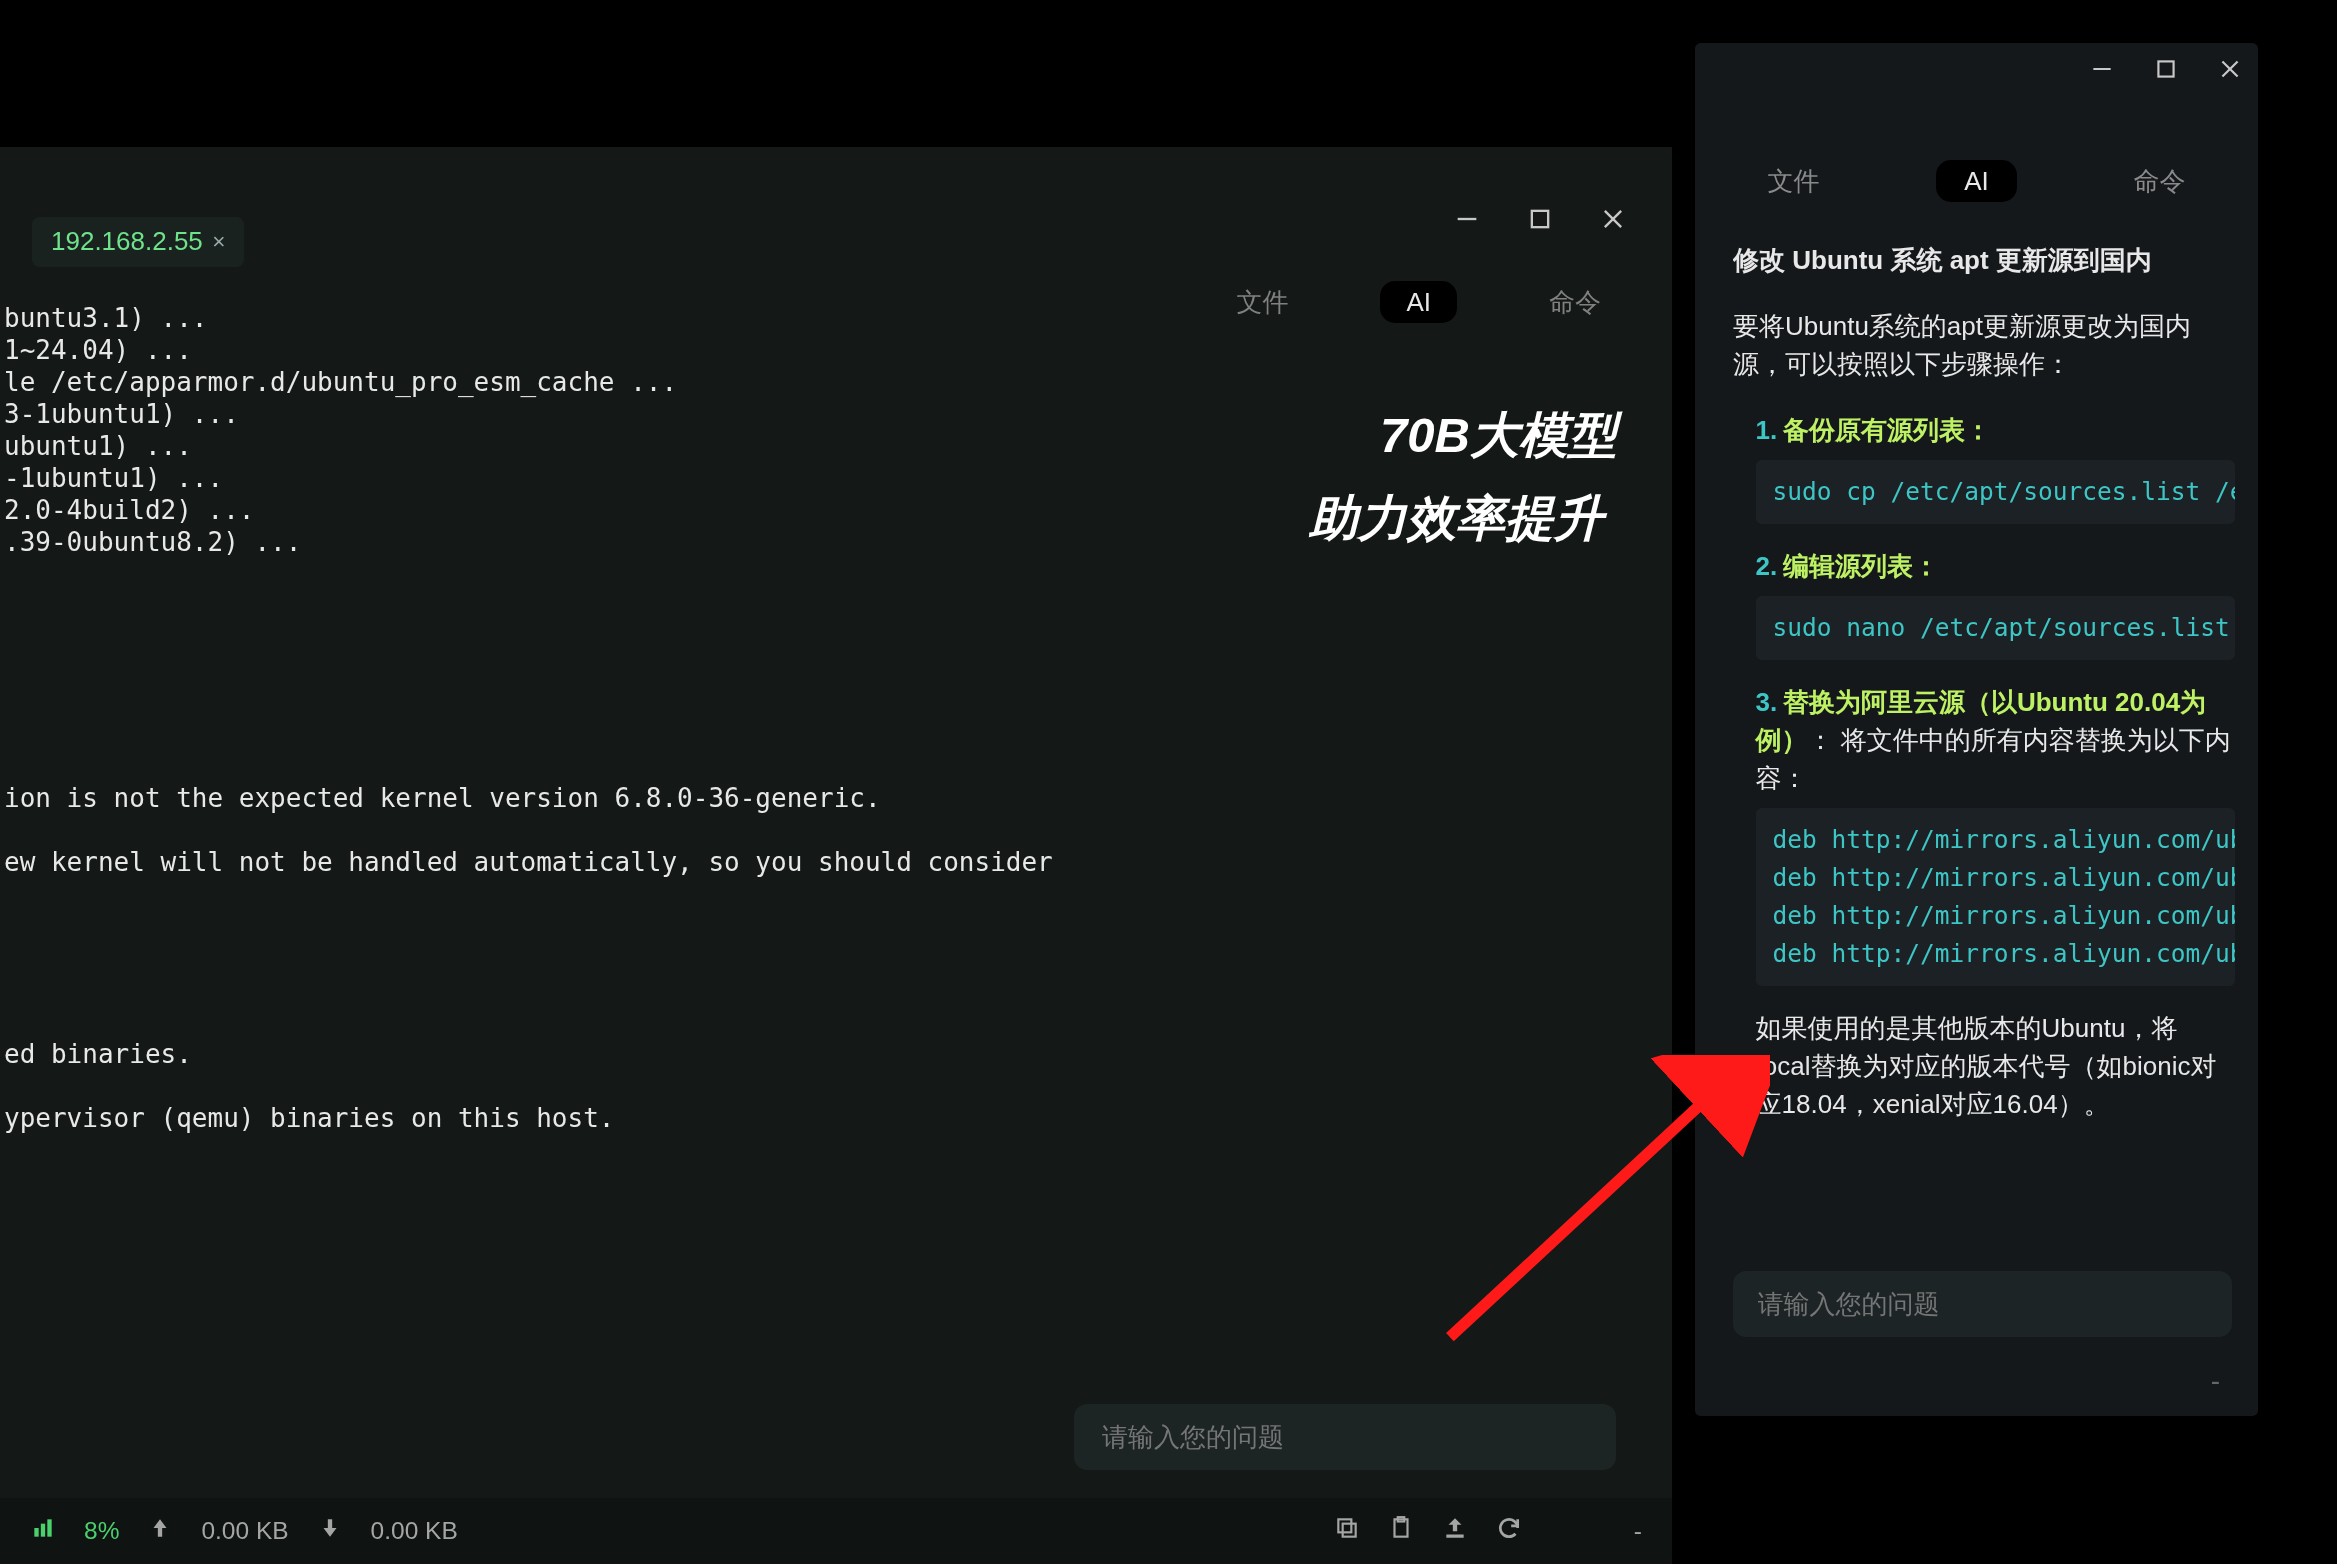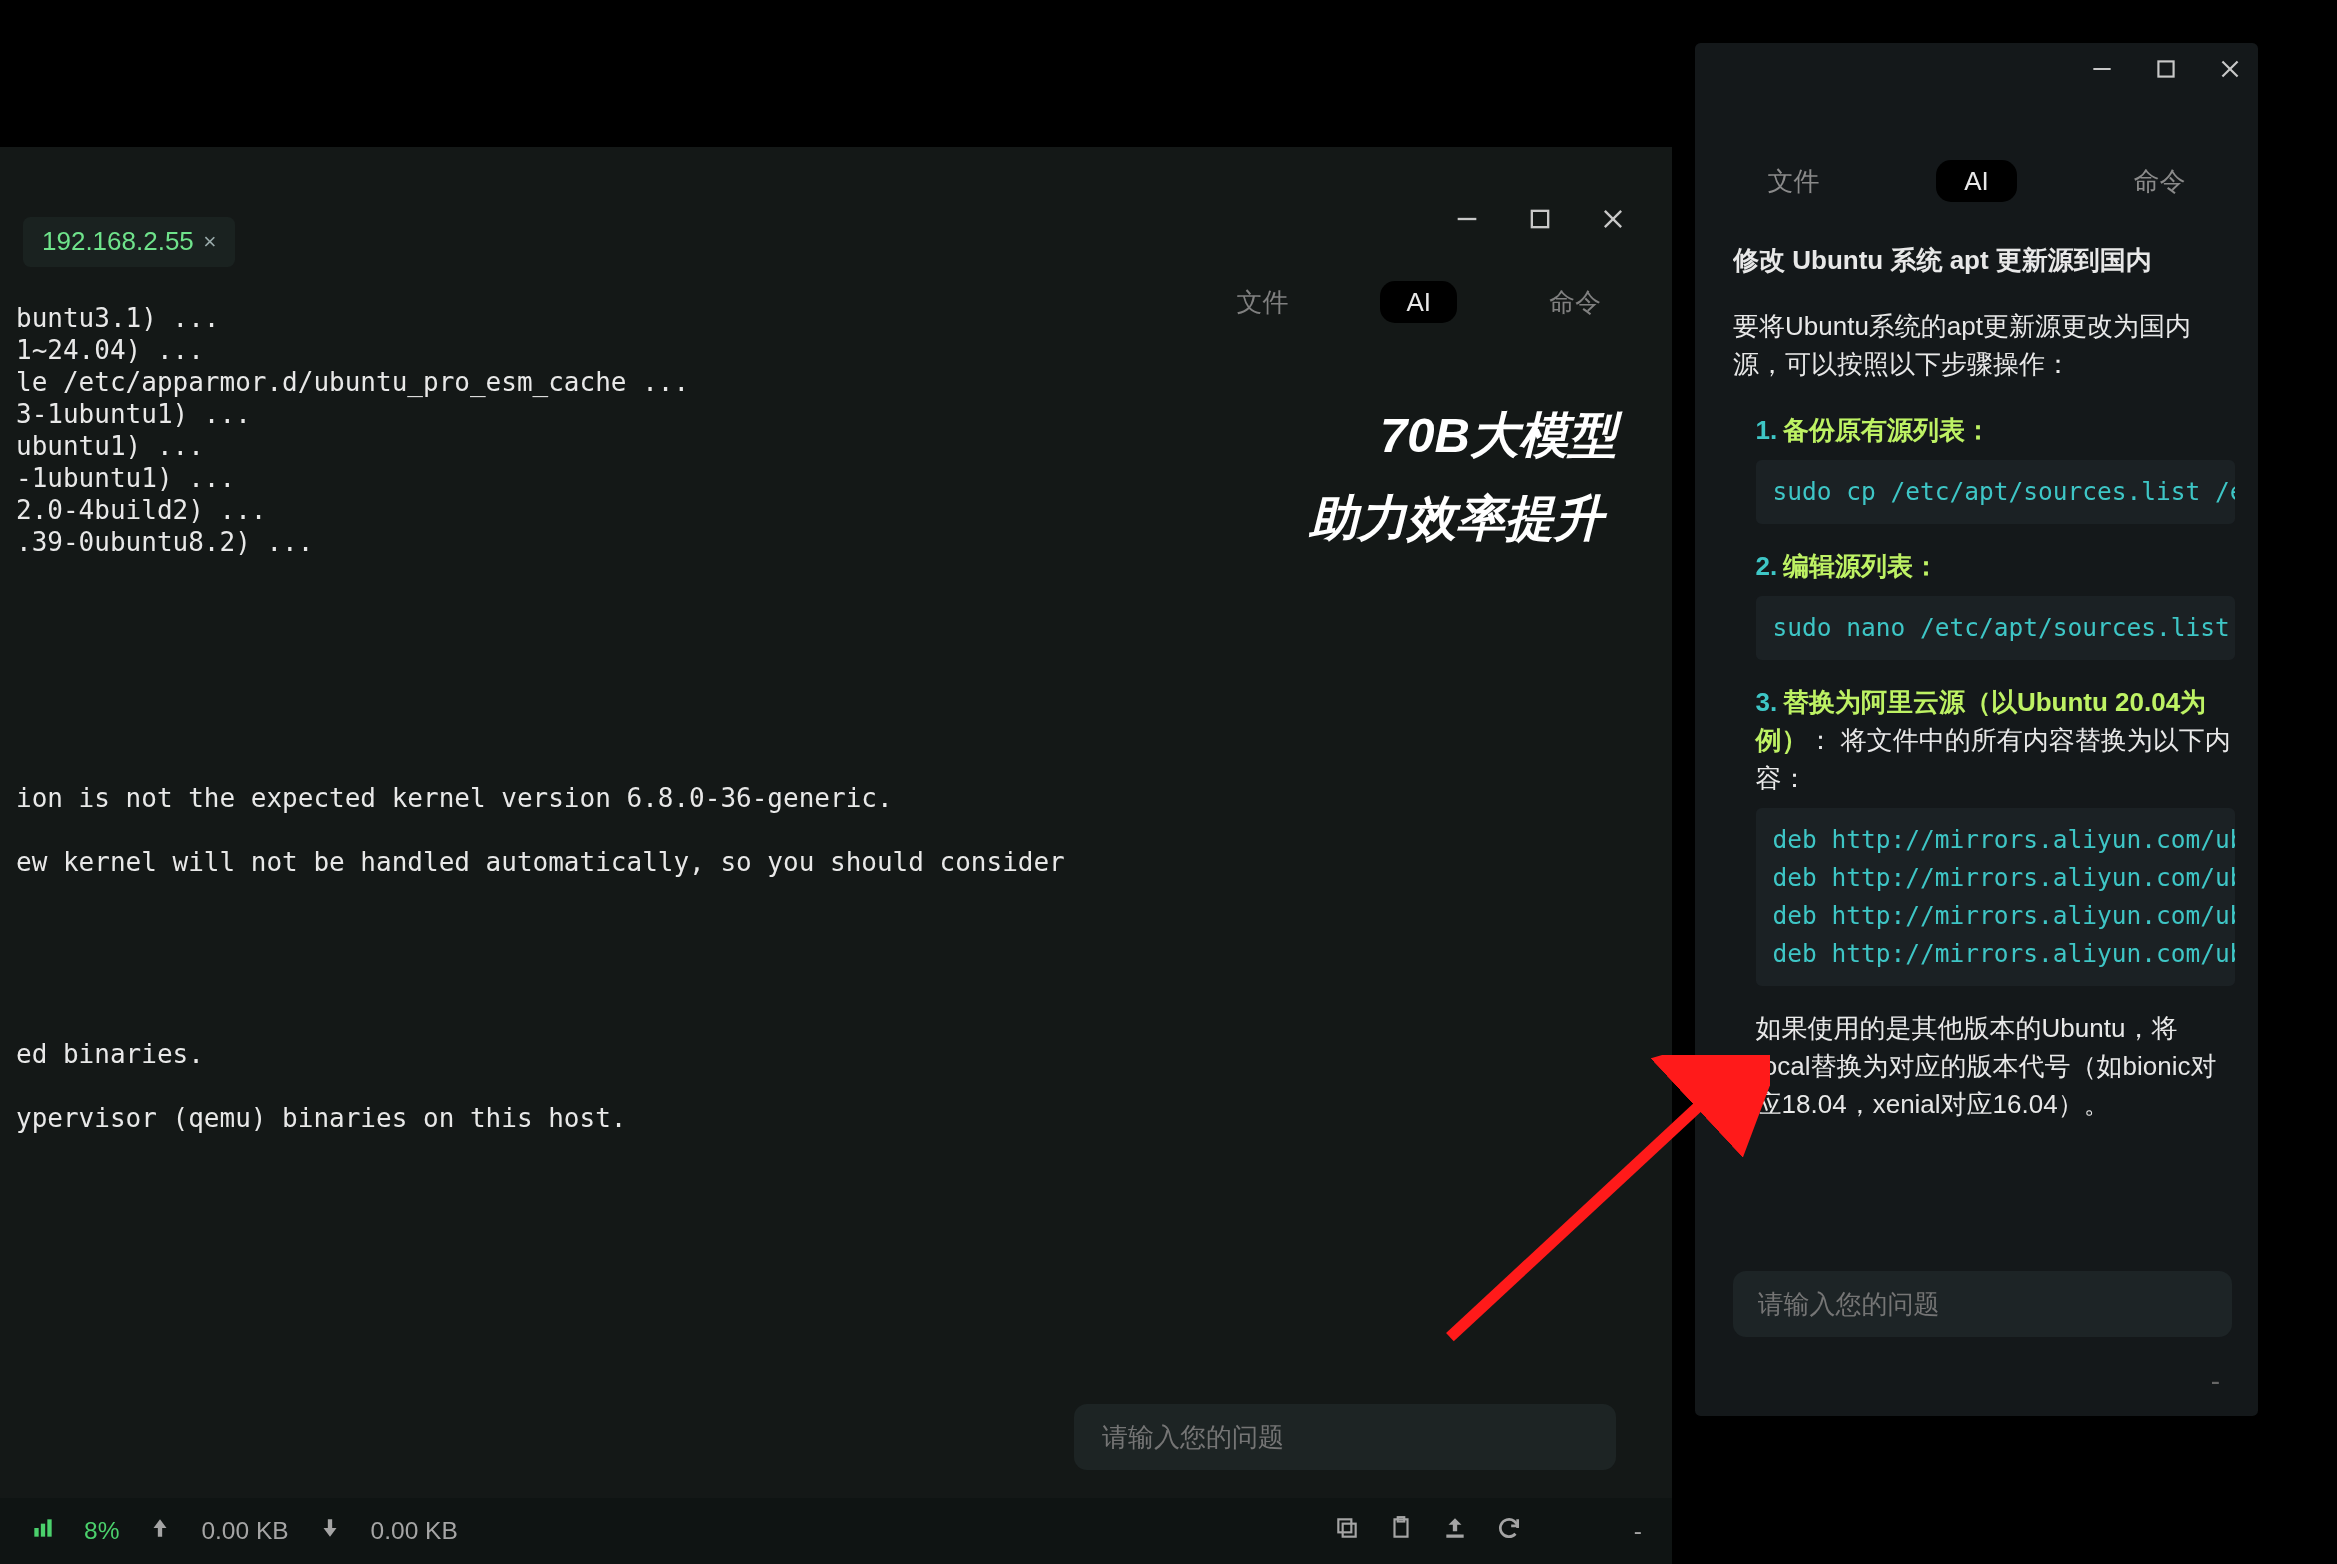--- a/index.html
+++ b/index.html
@@ -1,25 +1,25 @@
 <!DOCTYPE html>
 <html style="font-size:15px"><head>
 <meta charset="utf-8">
 <style>
 html,body{margin:0;padding:0;width:2337px;height:1564px;overflow:hidden;background:#000;font-family:"Microsoft YaHei","PingFang SC",sans-serif;color:#e8e8e8}
 
 
 .left-win{position:absolute;top:0;left:0;width:1672px;height:1564px;background:#141817}
 .left-win .header-strip{position:absolute;top:0;left:0;right:0;height:147px;background:#000}
-.left-win .tab-bar{position:absolute;top:217px;left:23px;display:flex;gap:11.3px}
+.left-win .tab-bar{position:absolute;top:217px;left:32px;display:flex;gap:11.3px}
 .h-tab{background:#1a2220;border-radius:7.5px;padding:9.4px 19px;color:#6fe38b;font-size:26px;display:flex;align-items:center;gap:9.4px}
 .h-tab .close-x{color:#9aa;font-size:22.6px;cursor:pointer}
 
 .term-area{position:absolute;top:298px;left:0;right:0;bottom:83px;padding:3.8px 0 0 0}
-.term-line{font-family:ui-monospace,Consolas,monospace;font-size:26px;line-height:32px;white-space:pre;color:#e8e8e8;padding-left:16px}
+.term-line{font-family:ui-monospace,Consolas,monospace;font-size:26px;line-height:32px;white-space:pre;color:#e8e8e8;padding-left:4px}
 
 .winctrls{position:absolute;top:205px;right:45px;display:flex;gap:45px;color:#d0d0d0}
 .winctrls svg{width:28px;height:28px}
 
 .subtabs{position:absolute;top:279px;right:45px;display:flex;align-items:center;gap:66px;font-size:26px}
 .subtab{color:#808080;padding:5.6px 26px}
 .subtab.active{background:#000;border-radius:15px;color:#e8e8e8}
 
 .headline1{position:absolute;top:403px;right:55px;font-size:49px;font-style:italic;font-weight:700;color:#fff}
 .headline2{position:absolute;top:486px;right:69px;font-size:49px;font-style:italic;font-weight:700;color:#fff}

